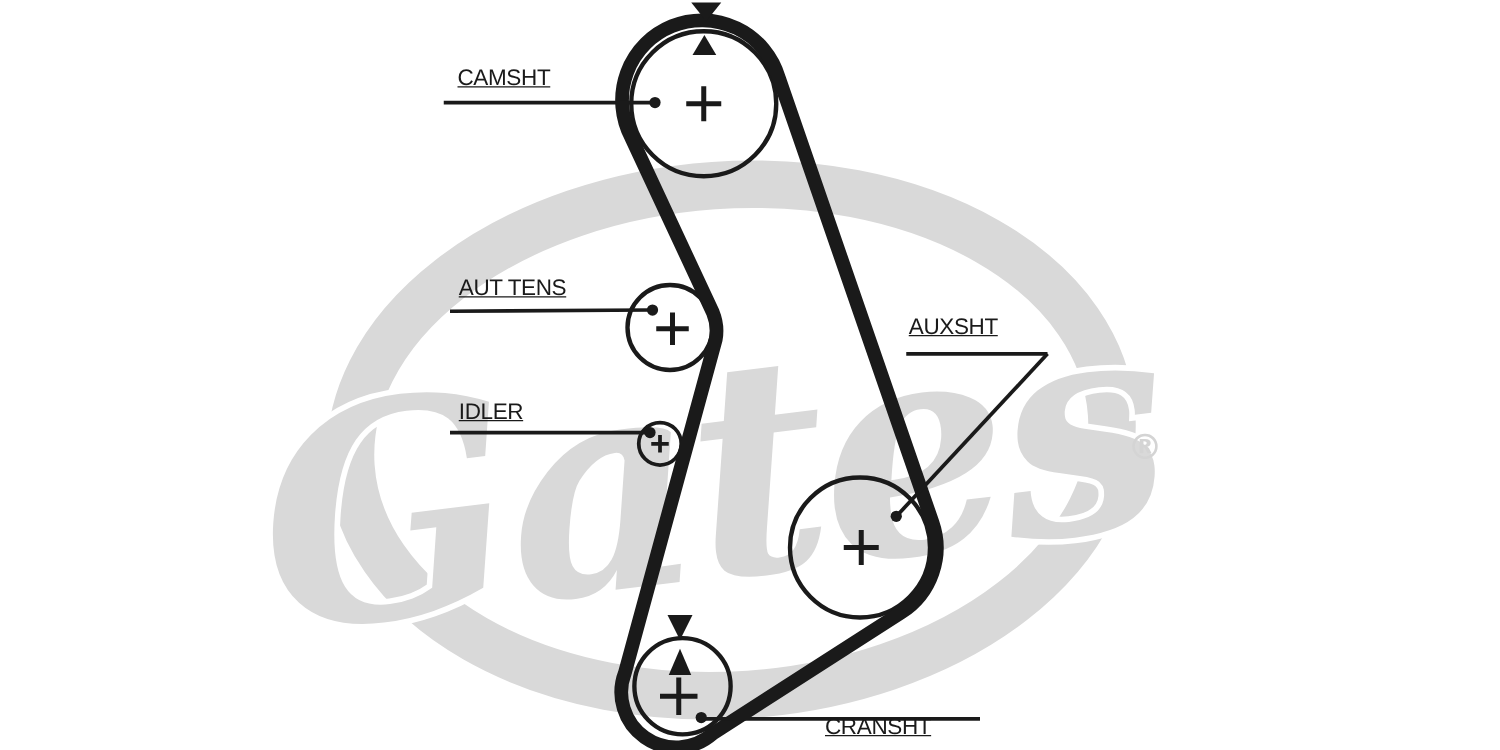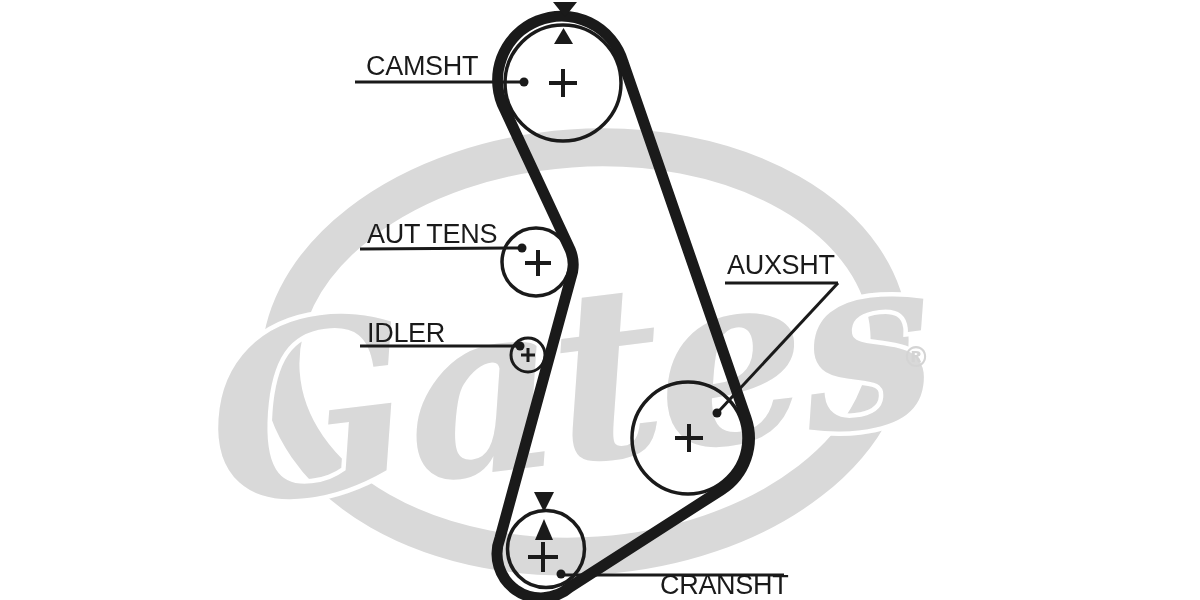--- a/index.html
+++ b/index.html
@@ -3,25 +3,26 @@
 <meta charset="utf-8">
 <style>
   html,body{margin:0;padding:0;}
   body{width:1200px;height:600px;background:#ffffff;overflow:hidden;
        font-family:"Liberation Sans", sans-serif;}
   .stage{position:relative;width:1200px;height:600px;background:#ffffff;overflow:hidden;}
   .stage svg{position:absolute;left:0;top:0;}
   .pulley-label{
     position:absolute;
     font-family:"Liberation Sans", sans-serif;
-    font-size:27px;
+    font-size:18px;
     line-height:1;
     letter-spacing:-0.3px;
     color:#1a1a1a;
     white-space:nowrap;
+    text-decoration:underline;
   }
   .brand-script{
     font-family:"DejaVu Serif", serif;
     font-style:italic;
     font-weight:bold;
   }
   .reg-mark{
     font-family:"DejaVu Sans", sans-serif;
     font-weight:bold;
   }

